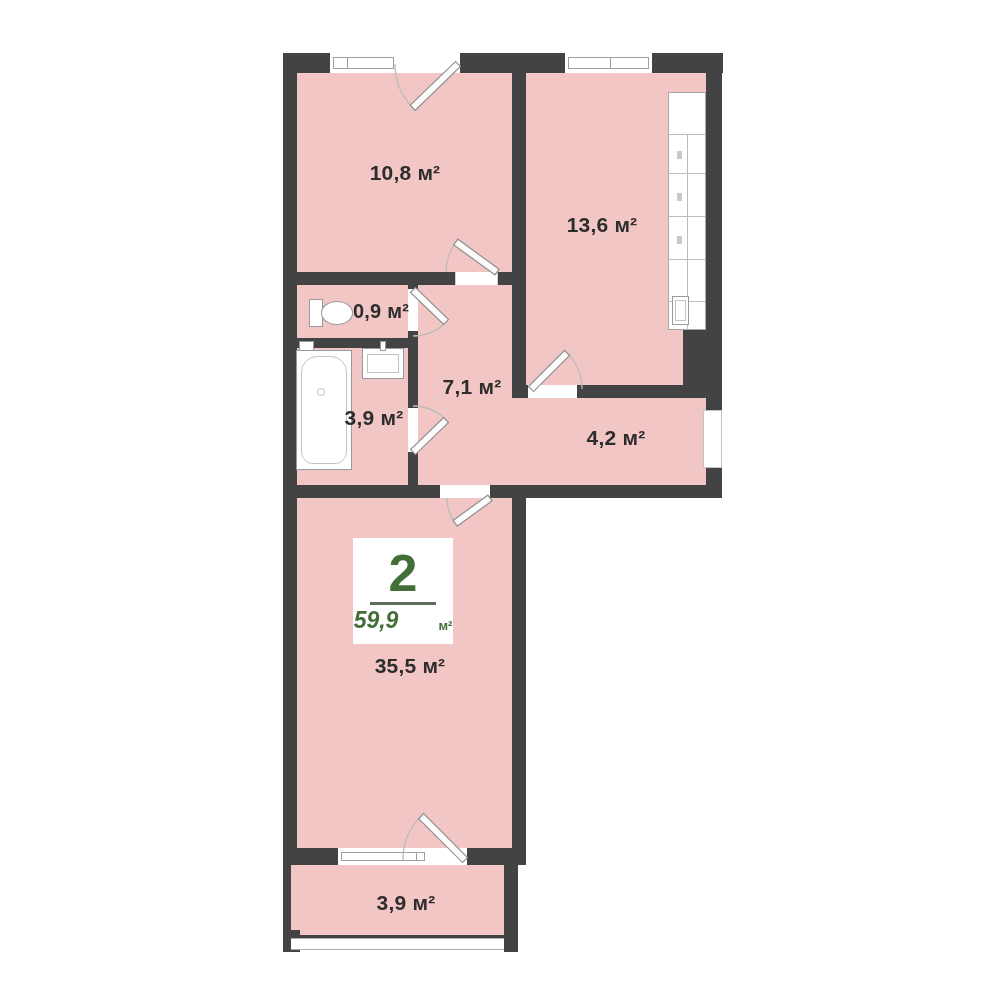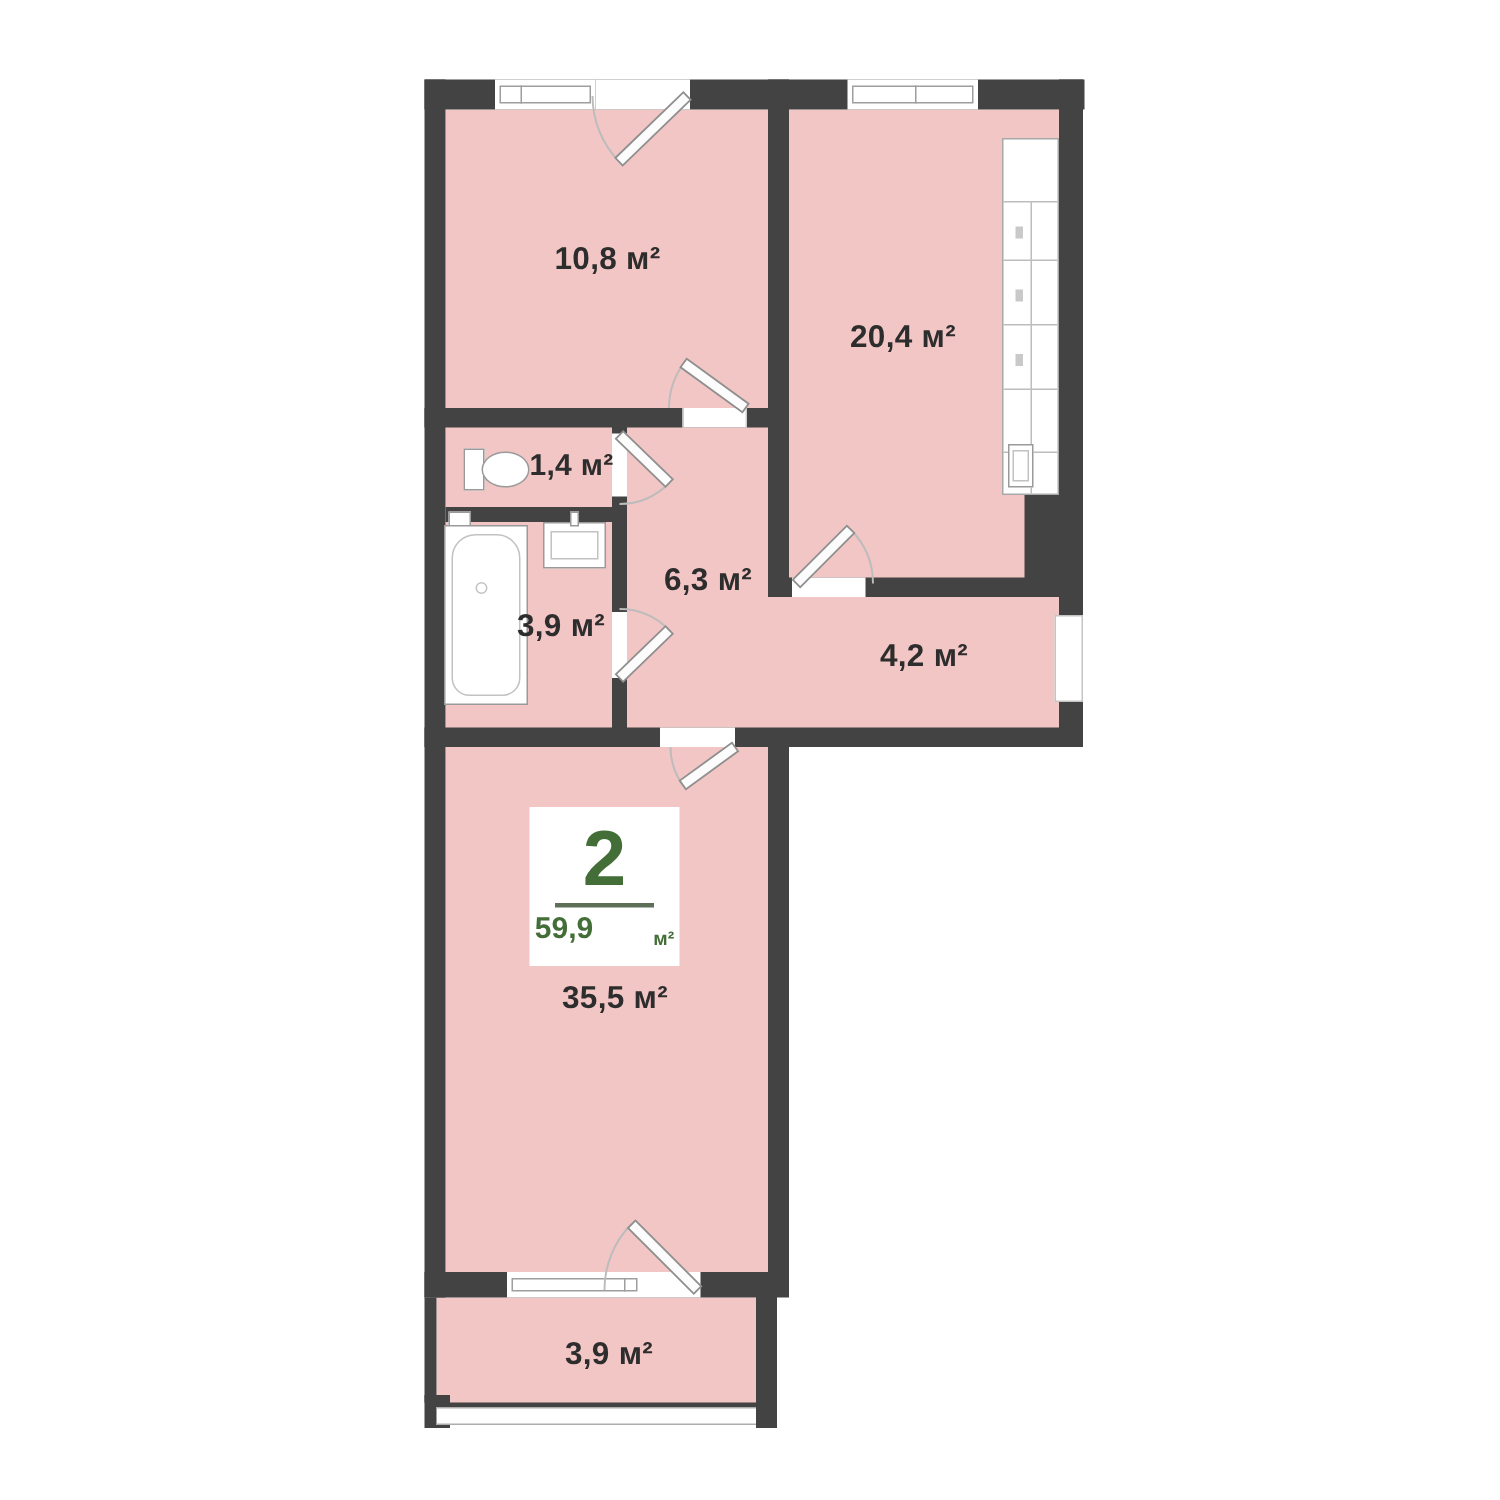--- a/index.html
+++ b/index.html
@@ -21,21 +21,21 @@
     color:var(--label-text,#2d2d2d);font-size:21px;font-weight:bold;white-space:nowrap;
     letter-spacing:0.2px;
   }
   .badge{
     position:absolute;left:353px;top:538px;width:100px;height:106px;background:#ffffff;
     display:flex;flex-direction:column;align-items:center;justify-content:center;
   }
   .badge-count{color:var(--accent-green,#446e38);font-size:52px;font-weight:bold;line-height:0.9;}
   .badge-divider{width:66px;height:3px;background:#5d6f58;margin:5px 0 4px 0;}
   .badge-area{display:flex;align-items:flex-start;color:var(--accent-green,#446e38);font-weight:bold;}
-  .badge-area-num{font-size:20px;line-height:1;}
+  .badge-area-num{font-size:23px;line-height:1;font-style:italic;}
   .badge-area-unit{font-size:13px;line-height:1;margin-top:10px;margin-left:40px;}
   svg{position:absolute;left:0;top:0;}
   .leaf{fill:#fcfcfc;stroke:#8f8f8f;stroke-width:1.2;}
   .arc{fill:none;stroke:#bcbcbc;stroke-width:1.3;}
 </style>
 </head>
 <body>
 
 <div class="canvas">
 
@@ -140,23 +140,23 @@
         <rect class="leaf" x="0" y="-3.5" width="43" height="7"></rect>
       </g>
 
     <path class="arc" d="M403,860 A62,62 0 0 1 421,816"></path>
     <g transform="translate(465,860) rotate(225)">
         <rect class="leaf" x="0" y="-3.5" width="62" height="7"></rect>
       </g>
   </svg>
 
   <div class="room-label" style="left:405px;top:173px;">10,8 м²</div>
-  <div class="room-label" style="left:602px;top:225px;">20,4 м²</div>
-  <div class="room-label" style="left:381px;top:311px;font-size:20px;">1,4 м²</div>
-  <div class="room-label" style="left:472px;top:387px;">6,3 м²</div>
+  <div class="room-label" style="left:602px;top:225px;">13,6 м²</div>
+  <div class="room-label" style="left:381px;top:311px;font-size:20px;">0,9 м²</div>
+  <div class="room-label" style="left:472px;top:387px;">7,1 м²</div>
   <div class="room-label" style="left:374px;top:418px;">3,9 м²</div>
   <div class="room-label" style="left:600px;top:438px;margin-left:16px;">4,2 м²</div>
   <div class="room-label" style="left:410px;top:666px;">35,5 м²</div>
   <div class="room-label" style="left:406px;top:903px;">3,9 м²</div>
 
   <div class="badge">
     <div class="badge-count">2</div>
     <div class="badge-divider"></div>
     <div class="badge-area">
       <span class="badge-area-num">59,9</span>

